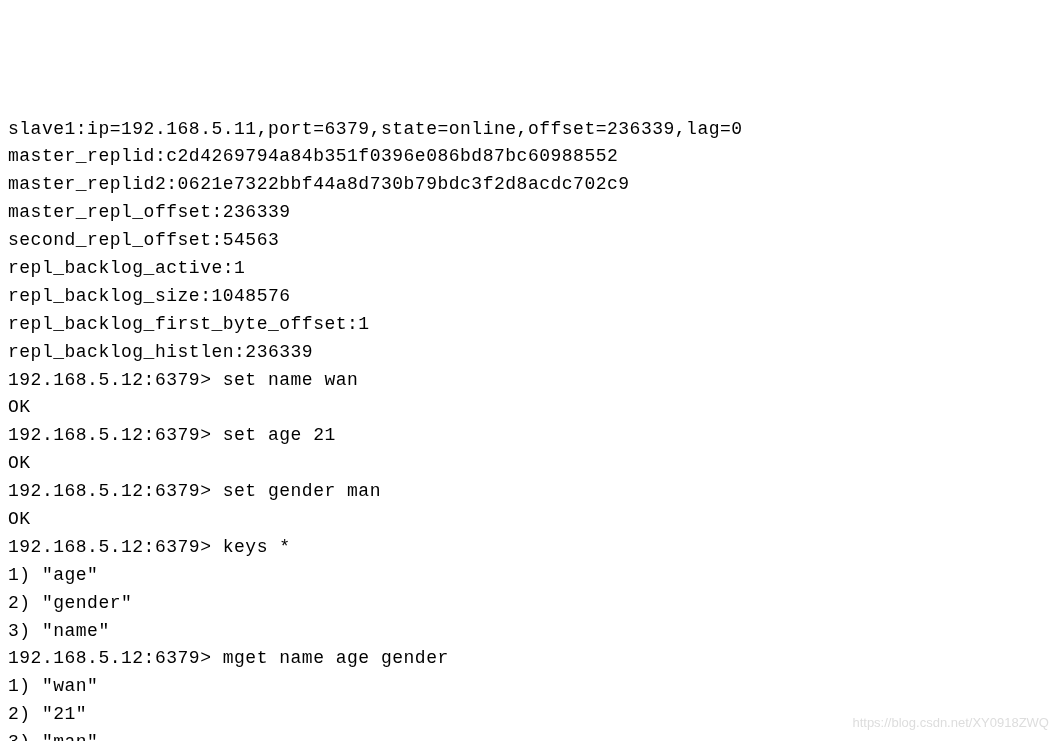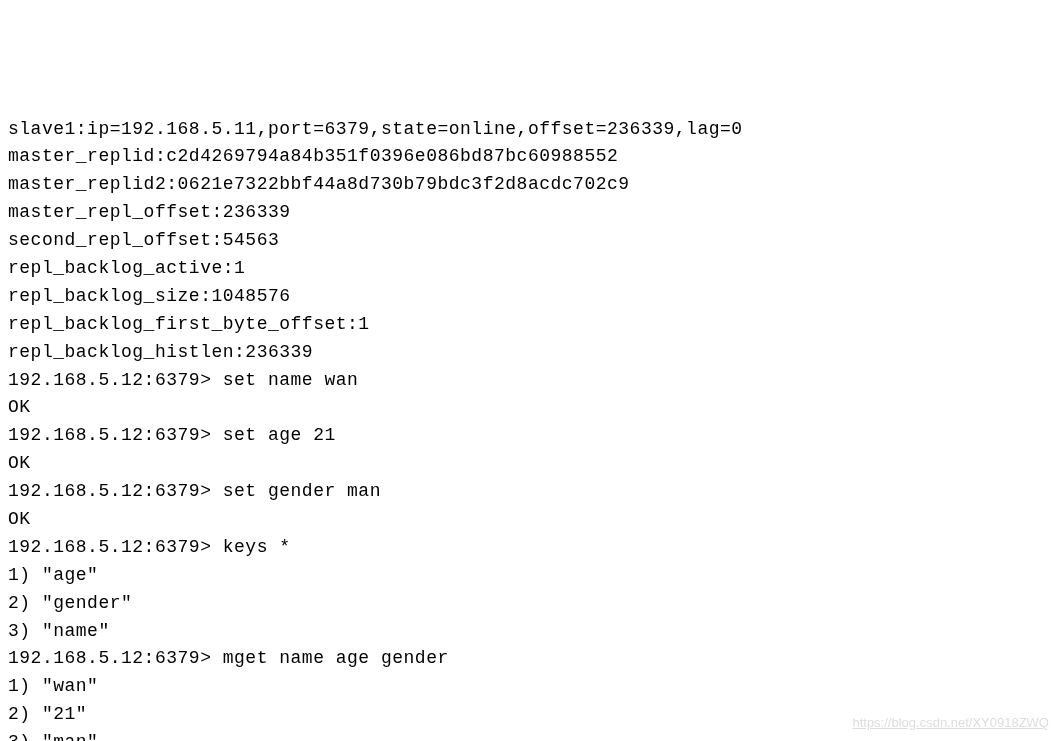--- a/index.html
+++ b/index.html
@@ -21,21 +21,20 @@
       display: block;
     }
     .watermark {
       position: fixed;
       bottom: 8px;
       right: 12px;
       color: #ddd;
       font-size: 13px;
       font-family: Arial, sans-serif;
       letter-spacing: 0;
-      text-decoration: underline;
     }
   </style>
 </head>
 <body>
 
 
 
 <div><span class="terminal-line">slave1:ip=192.168.5.11,port=6379,state=online,offset=236339,lag=0</span><span class="terminal-line">master_replid:c2d4269794a84b351f0396e086bd87bc60988552</span><span class="terminal-line">master_replid2:0621e7322bbf44a8d730b79bdc3f2d8acdc702c9</span><span class="terminal-line">master_repl_offset:236339</span><span class="terminal-line">second_repl_offset:54563</span><span class="terminal-line">repl_backlog_active:1</span><span class="terminal-line">repl_backlog_size:1048576</span><span class="terminal-line">repl_backlog_first_byte_offset:1</span><span class="terminal-line">repl_backlog_histlen:236339</span><span class="terminal-line">192.168.5.12:6379&gt; set name wan</span><span class="terminal-line">OK</span><span class="terminal-line">192.168.5.12:6379&gt; set age 21</span><span class="terminal-line">OK</span><span class="terminal-line">192.168.5.12:6379&gt; set gender man</span><span class="terminal-line">OK</span><span class="terminal-line">192.168.5.12:6379&gt; keys *</span><span class="terminal-line">1) "age"</span><span class="terminal-line">2) "gender"</span><span class="terminal-line">3) "name"</span><span class="terminal-line">192.168.5.12:6379&gt; mget name age gender</span><span class="terminal-line">1) "wan"</span><span class="terminal-line">2) "21"</span><span class="terminal-line">3) "man"</span></div>
 
 <div class="watermark">https://blog.csdn.net/XY0918ZWQ</div>

